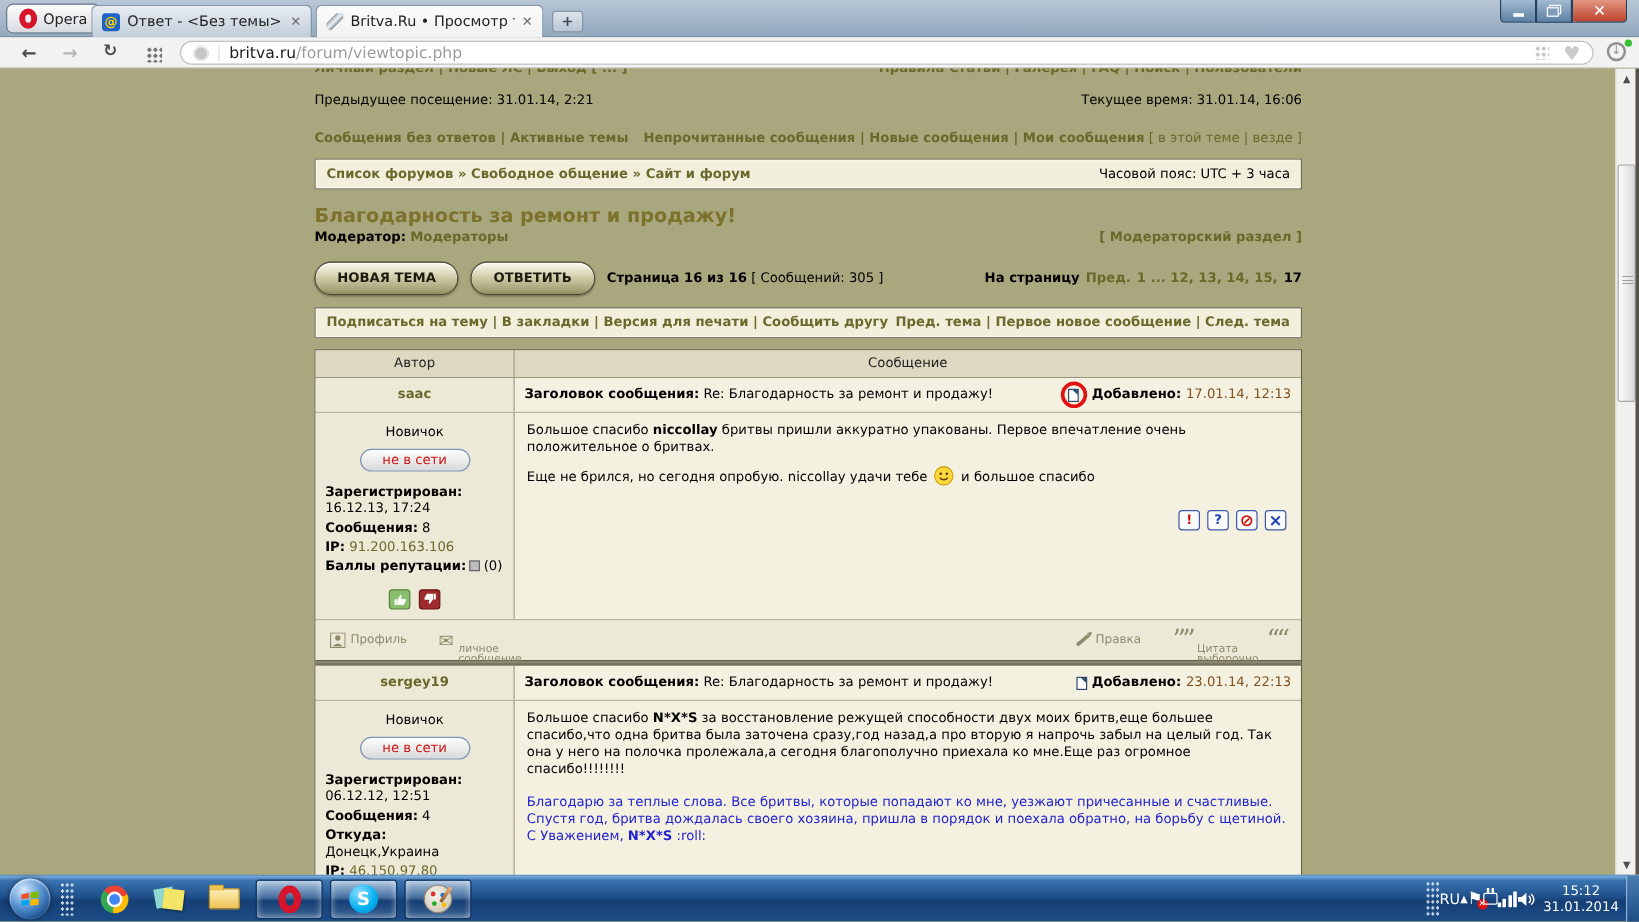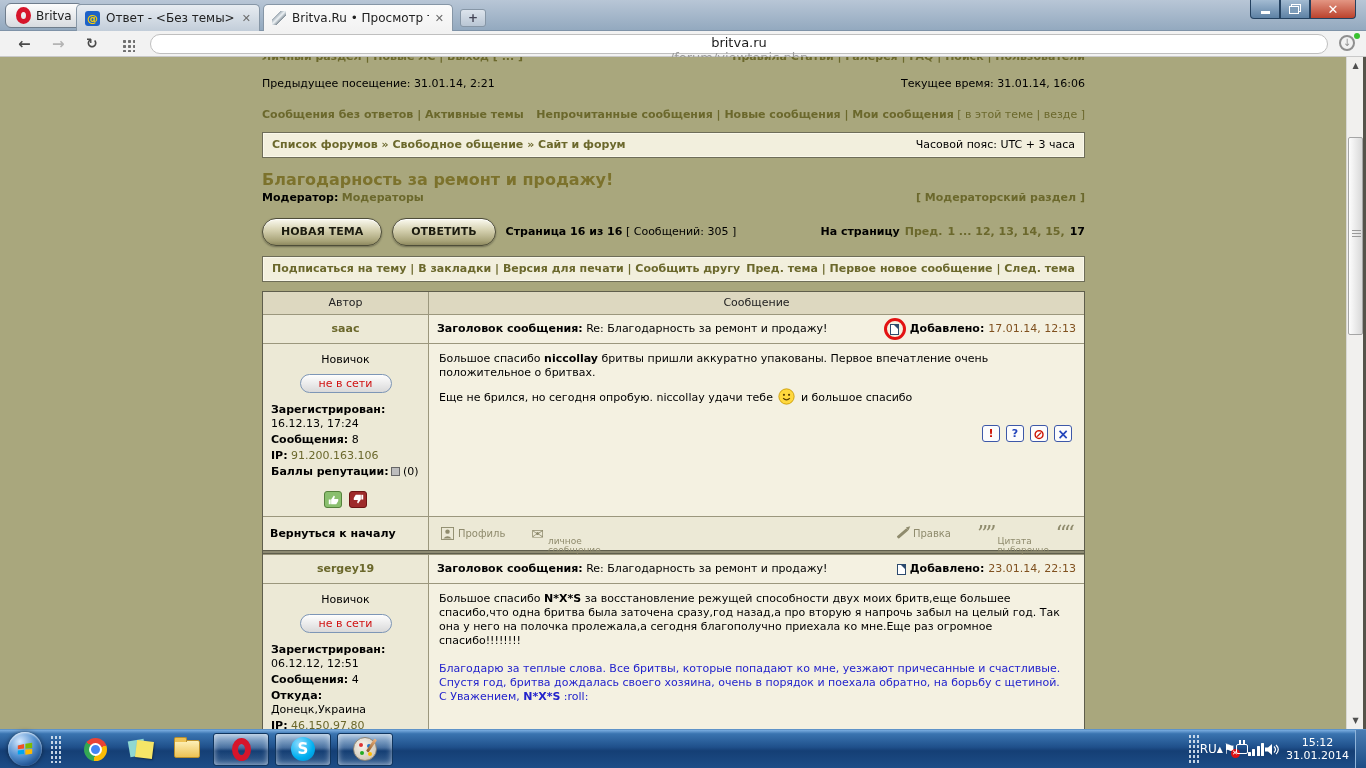--- a/index.html
+++ b/index.html
@@ -40,21 +40,21 @@
   .glyph-close::after{content:"✕";}
 
   .toolbar{position:absolute;top:31px;left:0;width:1366px;height:26px;background:#f2f2f2;border-bottom:1px solid #c9c9c9;}
   .nav-ico{position:absolute;top:4px;font-size:15px;font-weight:bold;color:#4a4a4a;cursor:pointer;}
   .ico-back{left:18px;}
   .ico-fwd{left:52px;color:#b4b4b4;}
   .ico-reload{left:86px;font-size:14px;}
   .dots9{position:absolute;left:122px;top:8px;width:13px;height:13px;
     background-image:radial-gradient(#6f6f6f 1.4px,transparent 1.5px);background-size:5px 5px;cursor:pointer;}
   .addr{position:absolute;left:150px;top:3px;width:1178px;height:20px;background:#fff;border:1px solid #bfbfbf;
-    border-radius:11px;display:flex;align-items:center;padding:0 10px;font-size:13px;flex-direction:column;}
+    border-radius:11px;display:flex;align-items:center;padding:0 10px;font-size:13px;}
   .globe{width:13px;height:13px;border-radius:50%;background:#c6c6c6;
     box-shadow:inset 0 0 0 1.5px #e9e9e9, inset 0 4px 0 -3px #fff;}
   .addr-sep{width:1px;height:13px;background:#ddd;margin:0 8px;}
   .addr-domain{color:#1b1b1b;}
   .addr-path{color:#9b9b9b;}
   .addr-right{margin-left:auto;display:flex;align-items:center;gap:12px;}
   .grid-ico{width:12px;height:12px;background-image:radial-gradient(#c4c4c4 1.4px,transparent 1.5px);background-size:5px 5px;cursor:pointer;}
   .heart-ico{color:#cccccc;font-size:16px;cursor:pointer;}
   .heart-ico::after{content:"♥";}
   .update-btn{position:absolute;right:7px;top:4px;width:20px;height:18px;cursor:pointer;}
@@ -198,21 +198,21 @@
   .clock{text-align:center;font-size:11px;line-height:13px;margin:0 6px;cursor:pointer;}
   .show-desktop{width:11px;height:39px;border-left:1px solid #8fb4da;background:linear-gradient(180deg,#4a7cb3,#1c4c84);cursor:pointer;}
   b.lbl{font-weight:bold;}
 </style>
 </head>
 <body>
 
 <div class="titlebar">
   <div class="opera-btn">
     <span class="opera-o"></span>
-    <span class="opera-label">Britva</span>
+    <span class="opera-label">Opera</span>
   </div>
   <div class="tab t1">
     <span class="mail-icon"></span>
     <span class="tab-title">Ответ - &lt;Без темы&gt; - min</span>
     <span class="tab-close"></span>
   </div>
   <div class="tab t2">
     <span class="razor-icon"></span>
     <span class="tab-title">Britva.Ru • Просмотр тем</span>
     <span class="tab-close"></span>
@@ -367,23 +367,20 @@
               <span class="mod-ico excl"></span>
               <span class="mod-ico ques"></span>
               <span class="mod-ico ban"></span>
               <span class="mod-ico del"></span>
             </div>
           </div>
         </div>
       </div>
 
       <div class="trow pfoot">
-        <div class="cell-a">
-            <span class="lbl">Вернуться к началу</span>
-          </div>
         <div class="cell-m">
           <span class="foot-item">
             <svg width="13" height="13" viewBox="0 0 14 14">
                 <rect x="0.5" y="0.5" width="13" height="13" fill="#ece9d6" stroke="#8f8b6d"></rect>
                 <circle cx="7" cy="5" r="2.4" fill="#8f8b6d"></circle>
                 <path d="M2.5 12.5q4.5-5 9 0z" fill="#8f8b6d"></path>
               </svg>
             <span>Профиль</span>
           </span>
           <span class="foot-item">
@@ -427,21 +424,21 @@
             <div class="info-line"><b class="lbl">Сообщения:</b> <span>4</span></div>
             <div class="info-line"><b class="lbl">Откуда:</b> <span>Донецк,Украина</span></div>
             <div class="info-line"><b class="lbl">IP:</b> <span class="olive">46.150.97.80</span></div>
 
           </div>
         </div>
         <div class="cell-m">
           <div class="msg-body">
             <div class="para firstp"><span>Большое спасибо </span><b>N*X*S</b><span> за восстановление режущей способности двух моих бритв,еще большее спасибо,что одна бритва была заточена сразу,год назад,а про вторую я напрочь забыл на целый год. Так она у него на полочка пролежала,а сегодня благополучно приехала ко мне.Еще раз огромное спасибо!!!!!!!!</span></div>
             <div class="quote-blue">
-              <div>Благодарю за теплые слова. Все бритвы, которые попадают ко мне, уезжают причесанные и счастливые. Спустя год, бритва дождалась своего хозяина, очень в порядок и поехала обратно, на борьбу с щетиной.</div>
+              <div>Благодарю за теплые слова. Все бритвы, которые попадают ко мне, уезжают причесанные и счастливые. Спустя год, бритва дождалась своего хозяина, пришла в порядок и поехала обратно, на борьбу с щетиной.</div>
               <div><span>С Уважением, </span><b>N*X*S</b><span> :roll:</span></div>
             </div>
             <div class="edit-note">
               
             </div>
 
           </div>
         </div>
       </div>
 

